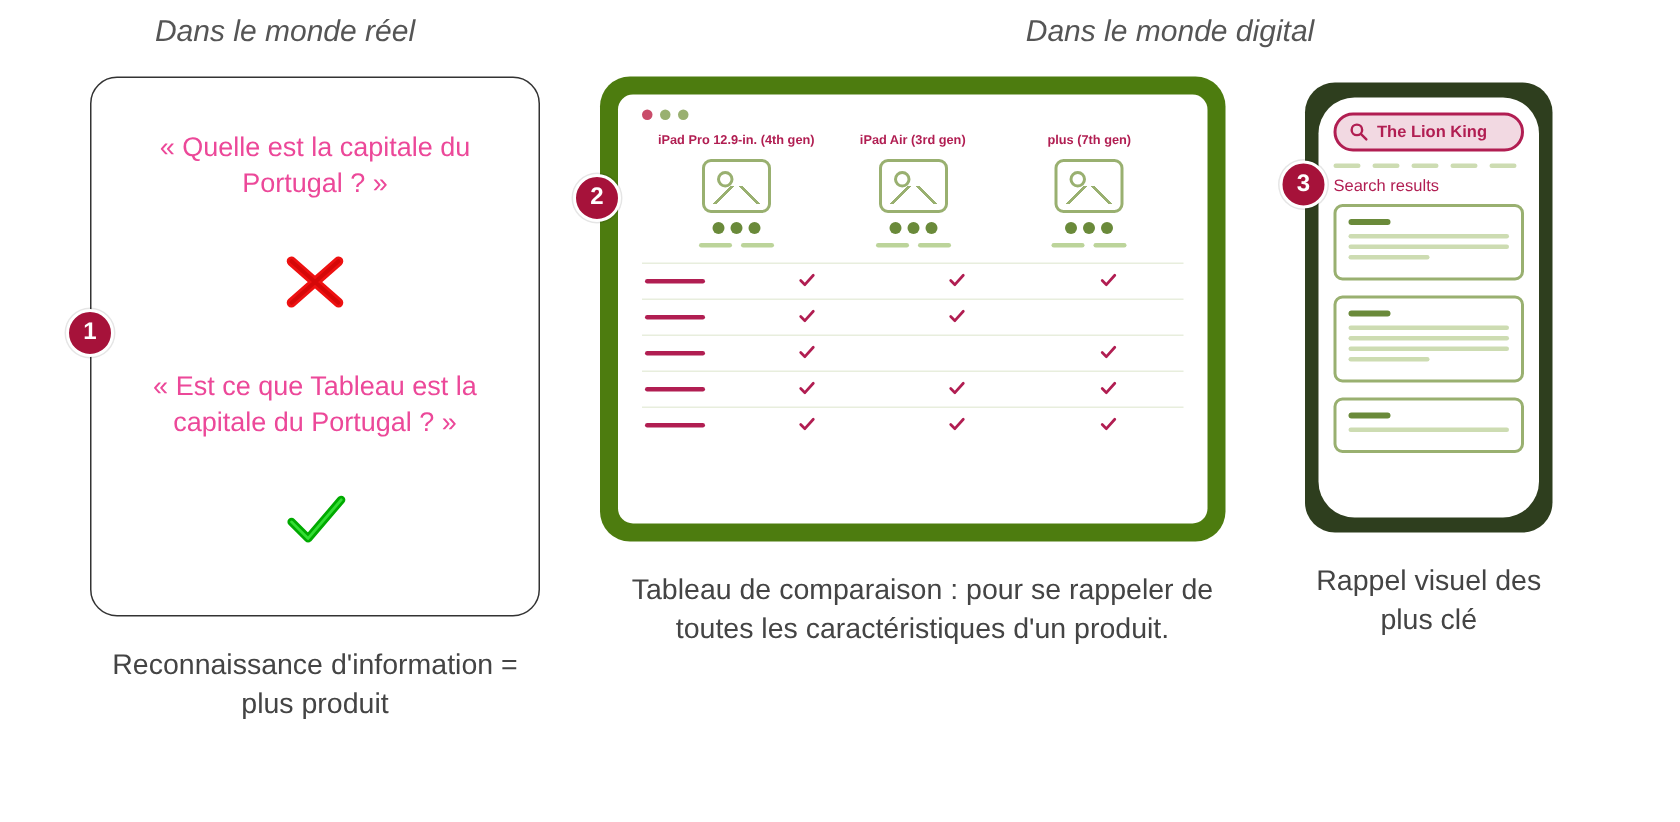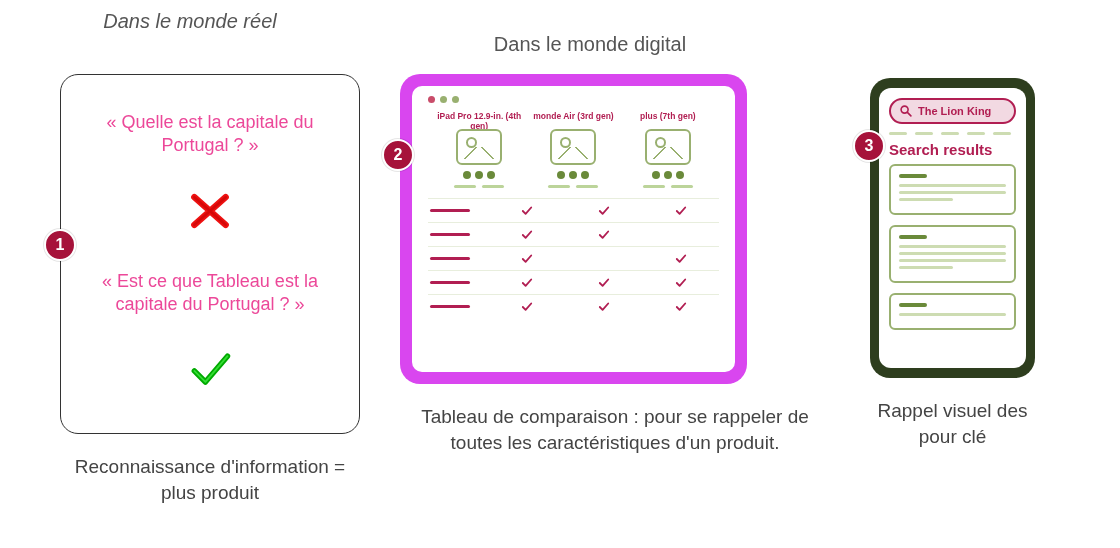--- a/index.html
+++ b/index.html
@@ -4,23 +4,23 @@
 <style>
   * { box-sizing: border-box; margin: 0; padding: 0; }
   body {
     width: 1120px;
     height: 548px;
     background: #fff;
     font-family: "Segoe UI", Arial, sans-serif;
     color: #3a3a3a;
     position: relative;
   }
-  .headings { width: 100%; display: flex; padding-top: 10px; flex-direction: column; }
+  .headings { width: 100%; display: flex; padding-top: 10px; }
   .heading-left { width: 380px; text-align: center; font-style: italic; font-size: 20px; color: #555; }
-  .heading-right { flex: 1; text-align: center; font-size: 20px; color: #555; padding-left: 60px; }
+  .heading-right { flex: 1; text-align: center; font-style: italic; font-size: 20px; color: #555; padding-left: 60px; }
 
   .content { display: flex; align-items: flex-start; padding: 18px 30px 0 30px; gap: 40px; }
 
   .panel1-wrap { position: relative; width: 300px; margin-left: 30px; }
   .panel1 {
     border: 1.5px solid #333;
     border-radius: 18px;
     width: 300px;
     height: 360px;
     padding: 20px 18px;
@@ -49,23 +49,23 @@
   .q-text { text-align: center; font-size: 18px; line-height: 1.3; color: #ec4899; }
   .cross-icon svg { width: 46px; height: 46px; }
   .check-icon svg { width: 46px; height: 46px; }
 
   .caption { text-align: center; font-size: 19px; color: #444; margin-top: 20px; line-height: 1.35; }
   .caption2 { width: 430px; }
   .caption3 { width: 165px; }
 
   .panel2-wrap { position: relative; width: 430px; }
   .tablet {
-    width: 347px; height: 310px;
+    width: 417px; height: 310px;
     border-radius: 20px;
-    background: #d946ef;
+    background: #4d7c0f;
     padding: 12px;
   }
   .tablet-screen {
     width: 100%; height: 100%;
     background: #fff;
     border-radius: 10px;
     padding: 10px 16px 4px 16px;
     overflow: hidden;
   }
   .win-dots { display: flex; gap: 5px; margin-bottom: 8px; }
@@ -114,21 +114,21 @@
   .panel3-wrap { position: relative; width: 165px; margin-top: 4px; }
   .phone {
     width: 165px; height: 300px;
     border-radius: 20px;
     background: #2e3e1e;
     padding: 10px 9px;
   }
   .phone-screen {
     width: 100%; height: 100%;
     background: #fff;
-    border-radius: 12px;
+    border-radius: 24px;
     padding: 10px 10px;
     overflow: hidden;
   }
   .search-pill {
     border: 2px solid #b11e52;
     background: #f2d9e2;
     border-radius: 16px;
     height: 26px;
     display: flex; align-items: center;
     gap: 5px;
@@ -137,21 +137,21 @@
   }
   .mag-icon svg { width: 14px; height: 14px; display: block; }
   .search-text { color: #b11e52; font-weight: 700; font-size: 11px; }
   .menu-lines { display: flex; gap: 8px; margin-bottom: 6px; }
   .menu-lines span { height: 3px; background: #cddcb2; border-radius: 2px; }
   .menu-lines span:nth-child(1){width:18px}
   .menu-lines span:nth-child(2){width:18px}
   .menu-lines span:nth-child(3){width:18px}
   .menu-lines span:nth-child(4){width:18px}
   .menu-lines span:nth-child(5){width:18px}
-  .sr-title { color: #b11e52; font-size: 15px; font-weight: 700; margin: 4px 0 6px 0; }
+  .sr-title { color: #b11e52; font-size: 11px; font-weight: 400; margin: 4px 0 6px 0; }
   .card { border: 2px solid #99b070; border-radius: 6px; padding: 8px; margin-bottom: 10px; }
   .card .t1 { width: 28px; height: 4px; background: #6a8a3a; border-radius: 2px; margin-bottom: 6px; }
   .card .line { height: 3px; background: #cddcb2; border-radius: 2px; margin-bottom: 4px; }
   .card .line.short { width: 50%; }
   .card .line.full { width: 100%; }
 
 </style>
 </head>
 <body>
 
@@ -203,21 +203,21 @@
                   <span></span>
                   <span></span>
                   <span></span>
                 </div>
               <div class="under-lines">
                   <span></span>
                   <span></span>
                 </div>
             </div>
             <div class="compare-col">
-              <div class="col-name">monde Air (3rd gen)</div>
+              <div class="col-name">iPad Air (3rd gen)</div>
               <div class="img-ph"></div>
               <div class="pager">
                   <span></span>
                   <span></span>
                   <span></span>
                 </div>
               <div class="under-lines">
                   <span></span>
                   <span></span>
                 </div>
@@ -355,16 +355,16 @@
               <div class="line full"></div>
               <div class="line short"></div>
           </div>
           <div class="card">
             <div class="t1"></div>
               <div class="line full"></div>
           </div>
         </div>
       </div>
     </div>
-    <div class="caption caption3">Rappel visuel des pour clé</div>
+    <div class="caption caption3">Rappel visuel des plus clé</div>
   </div>
 
 </div>
 
 </body></html>

